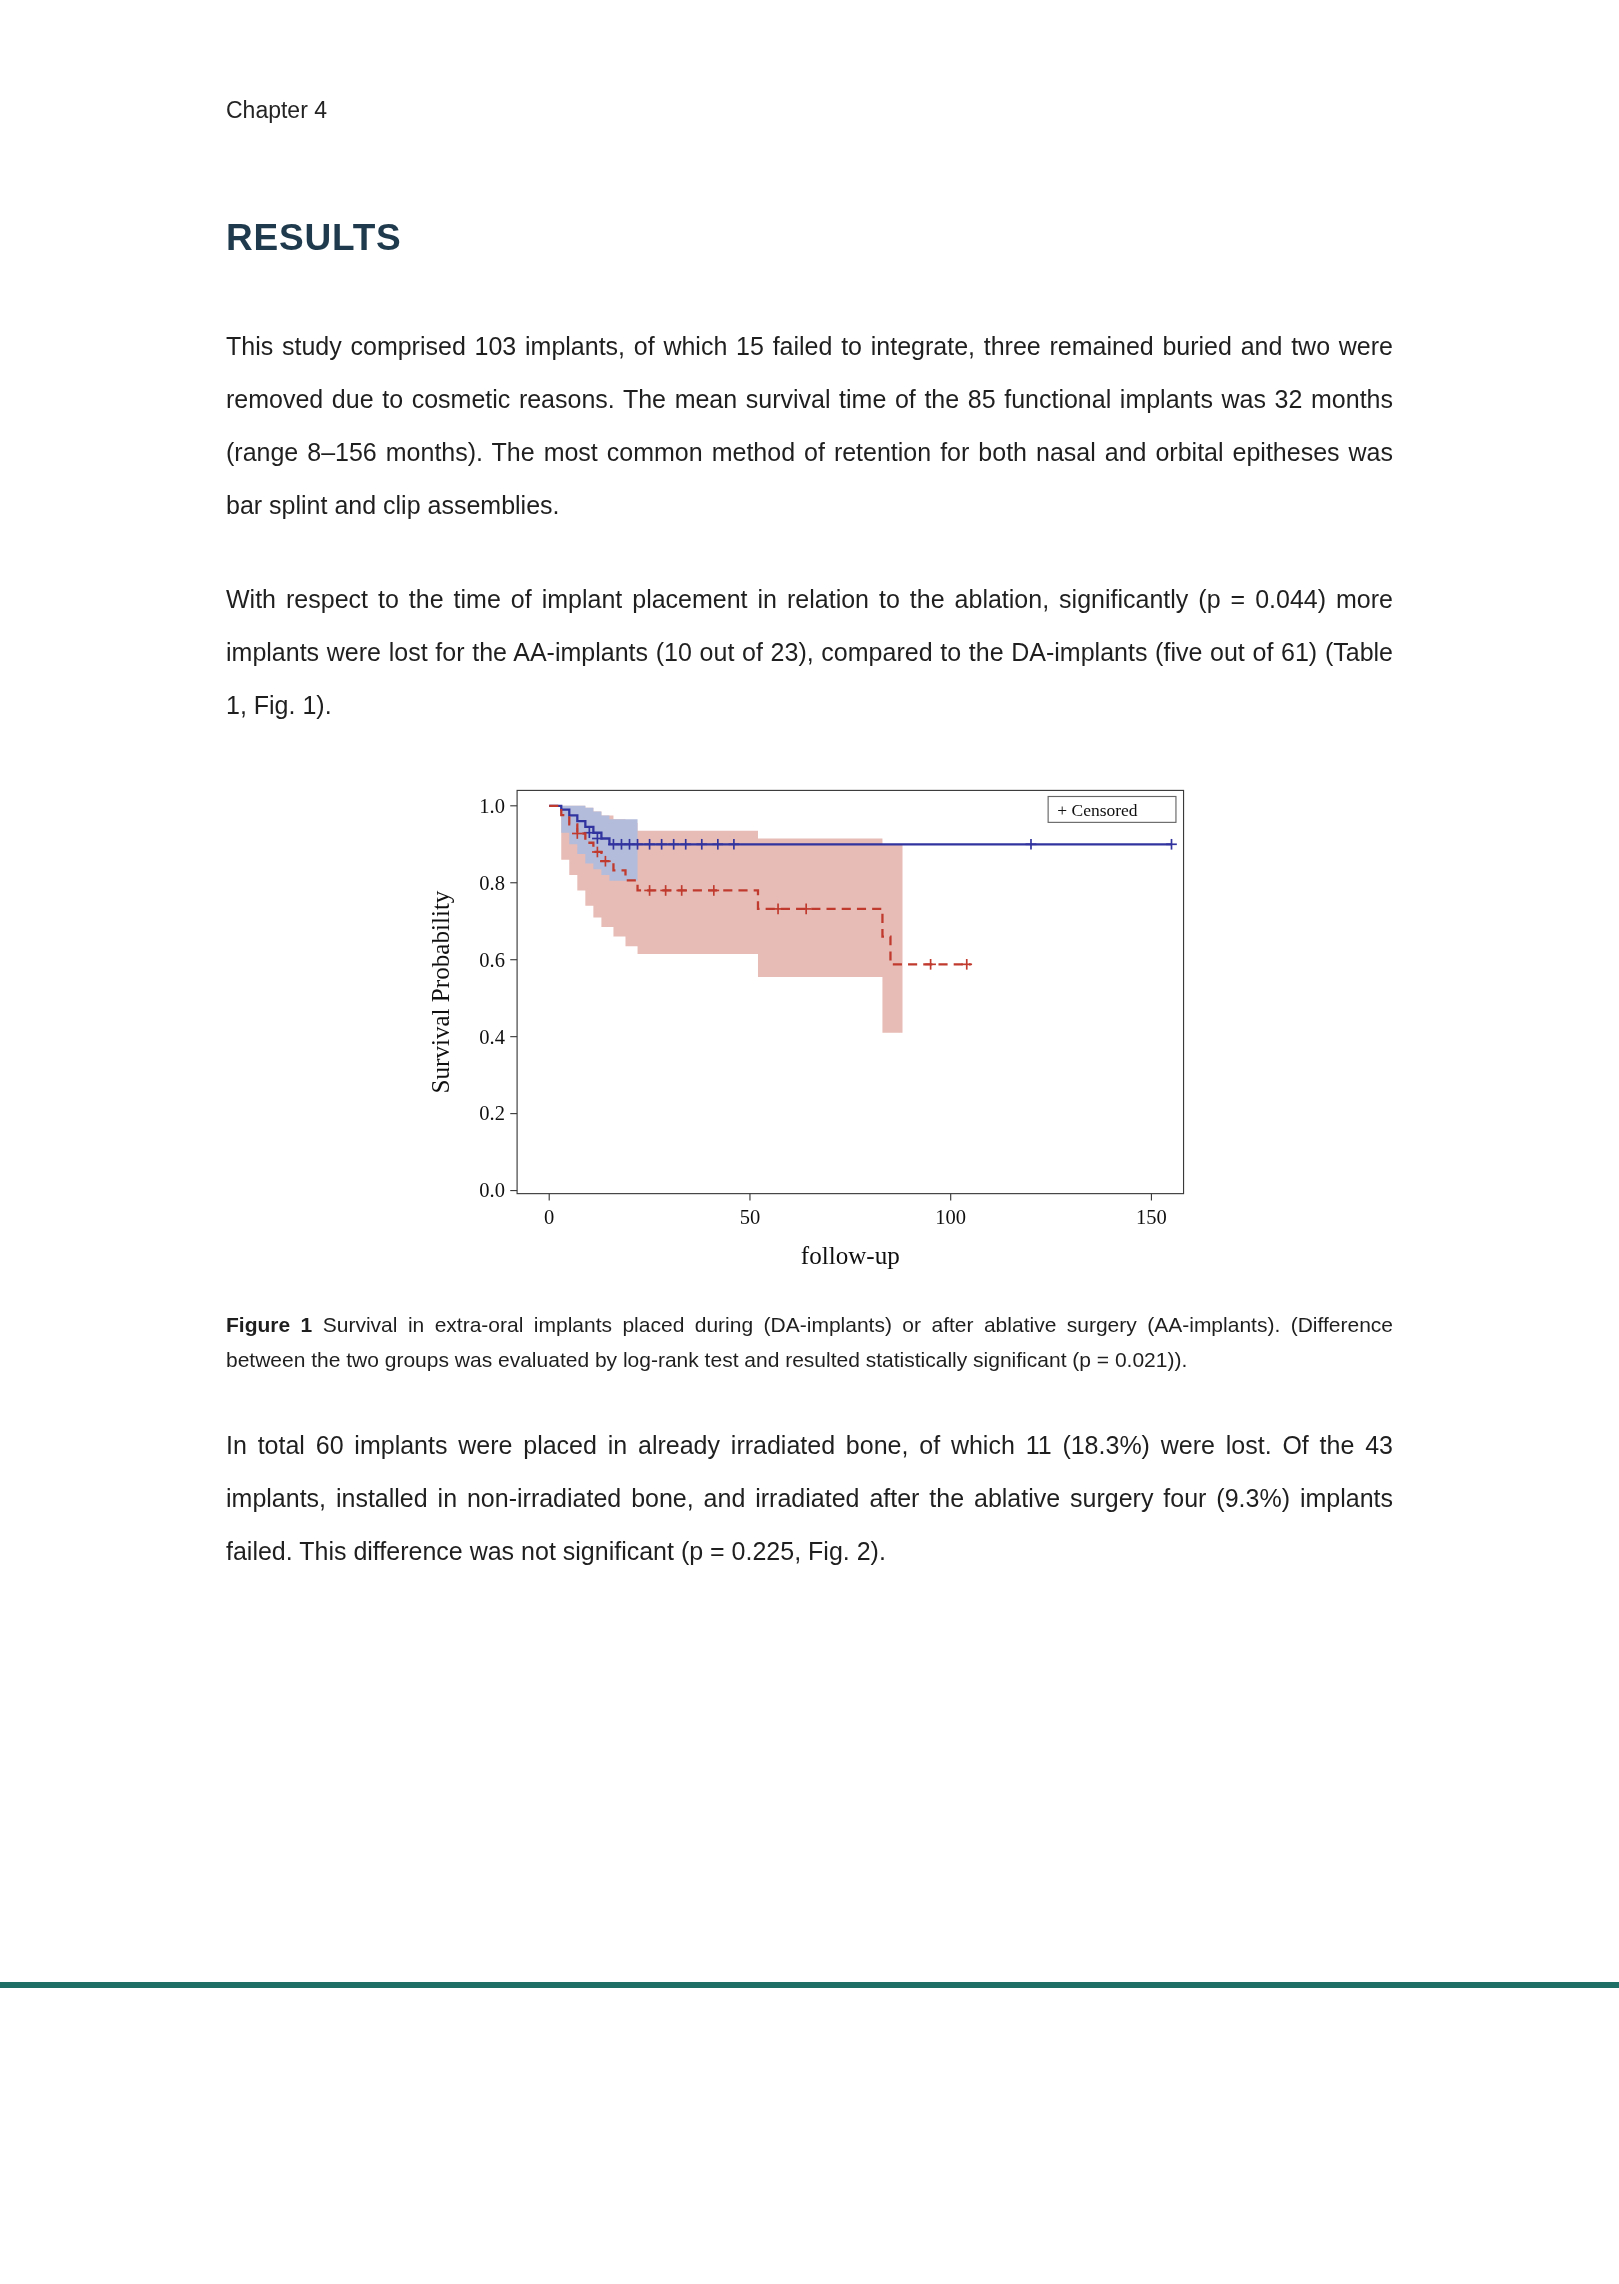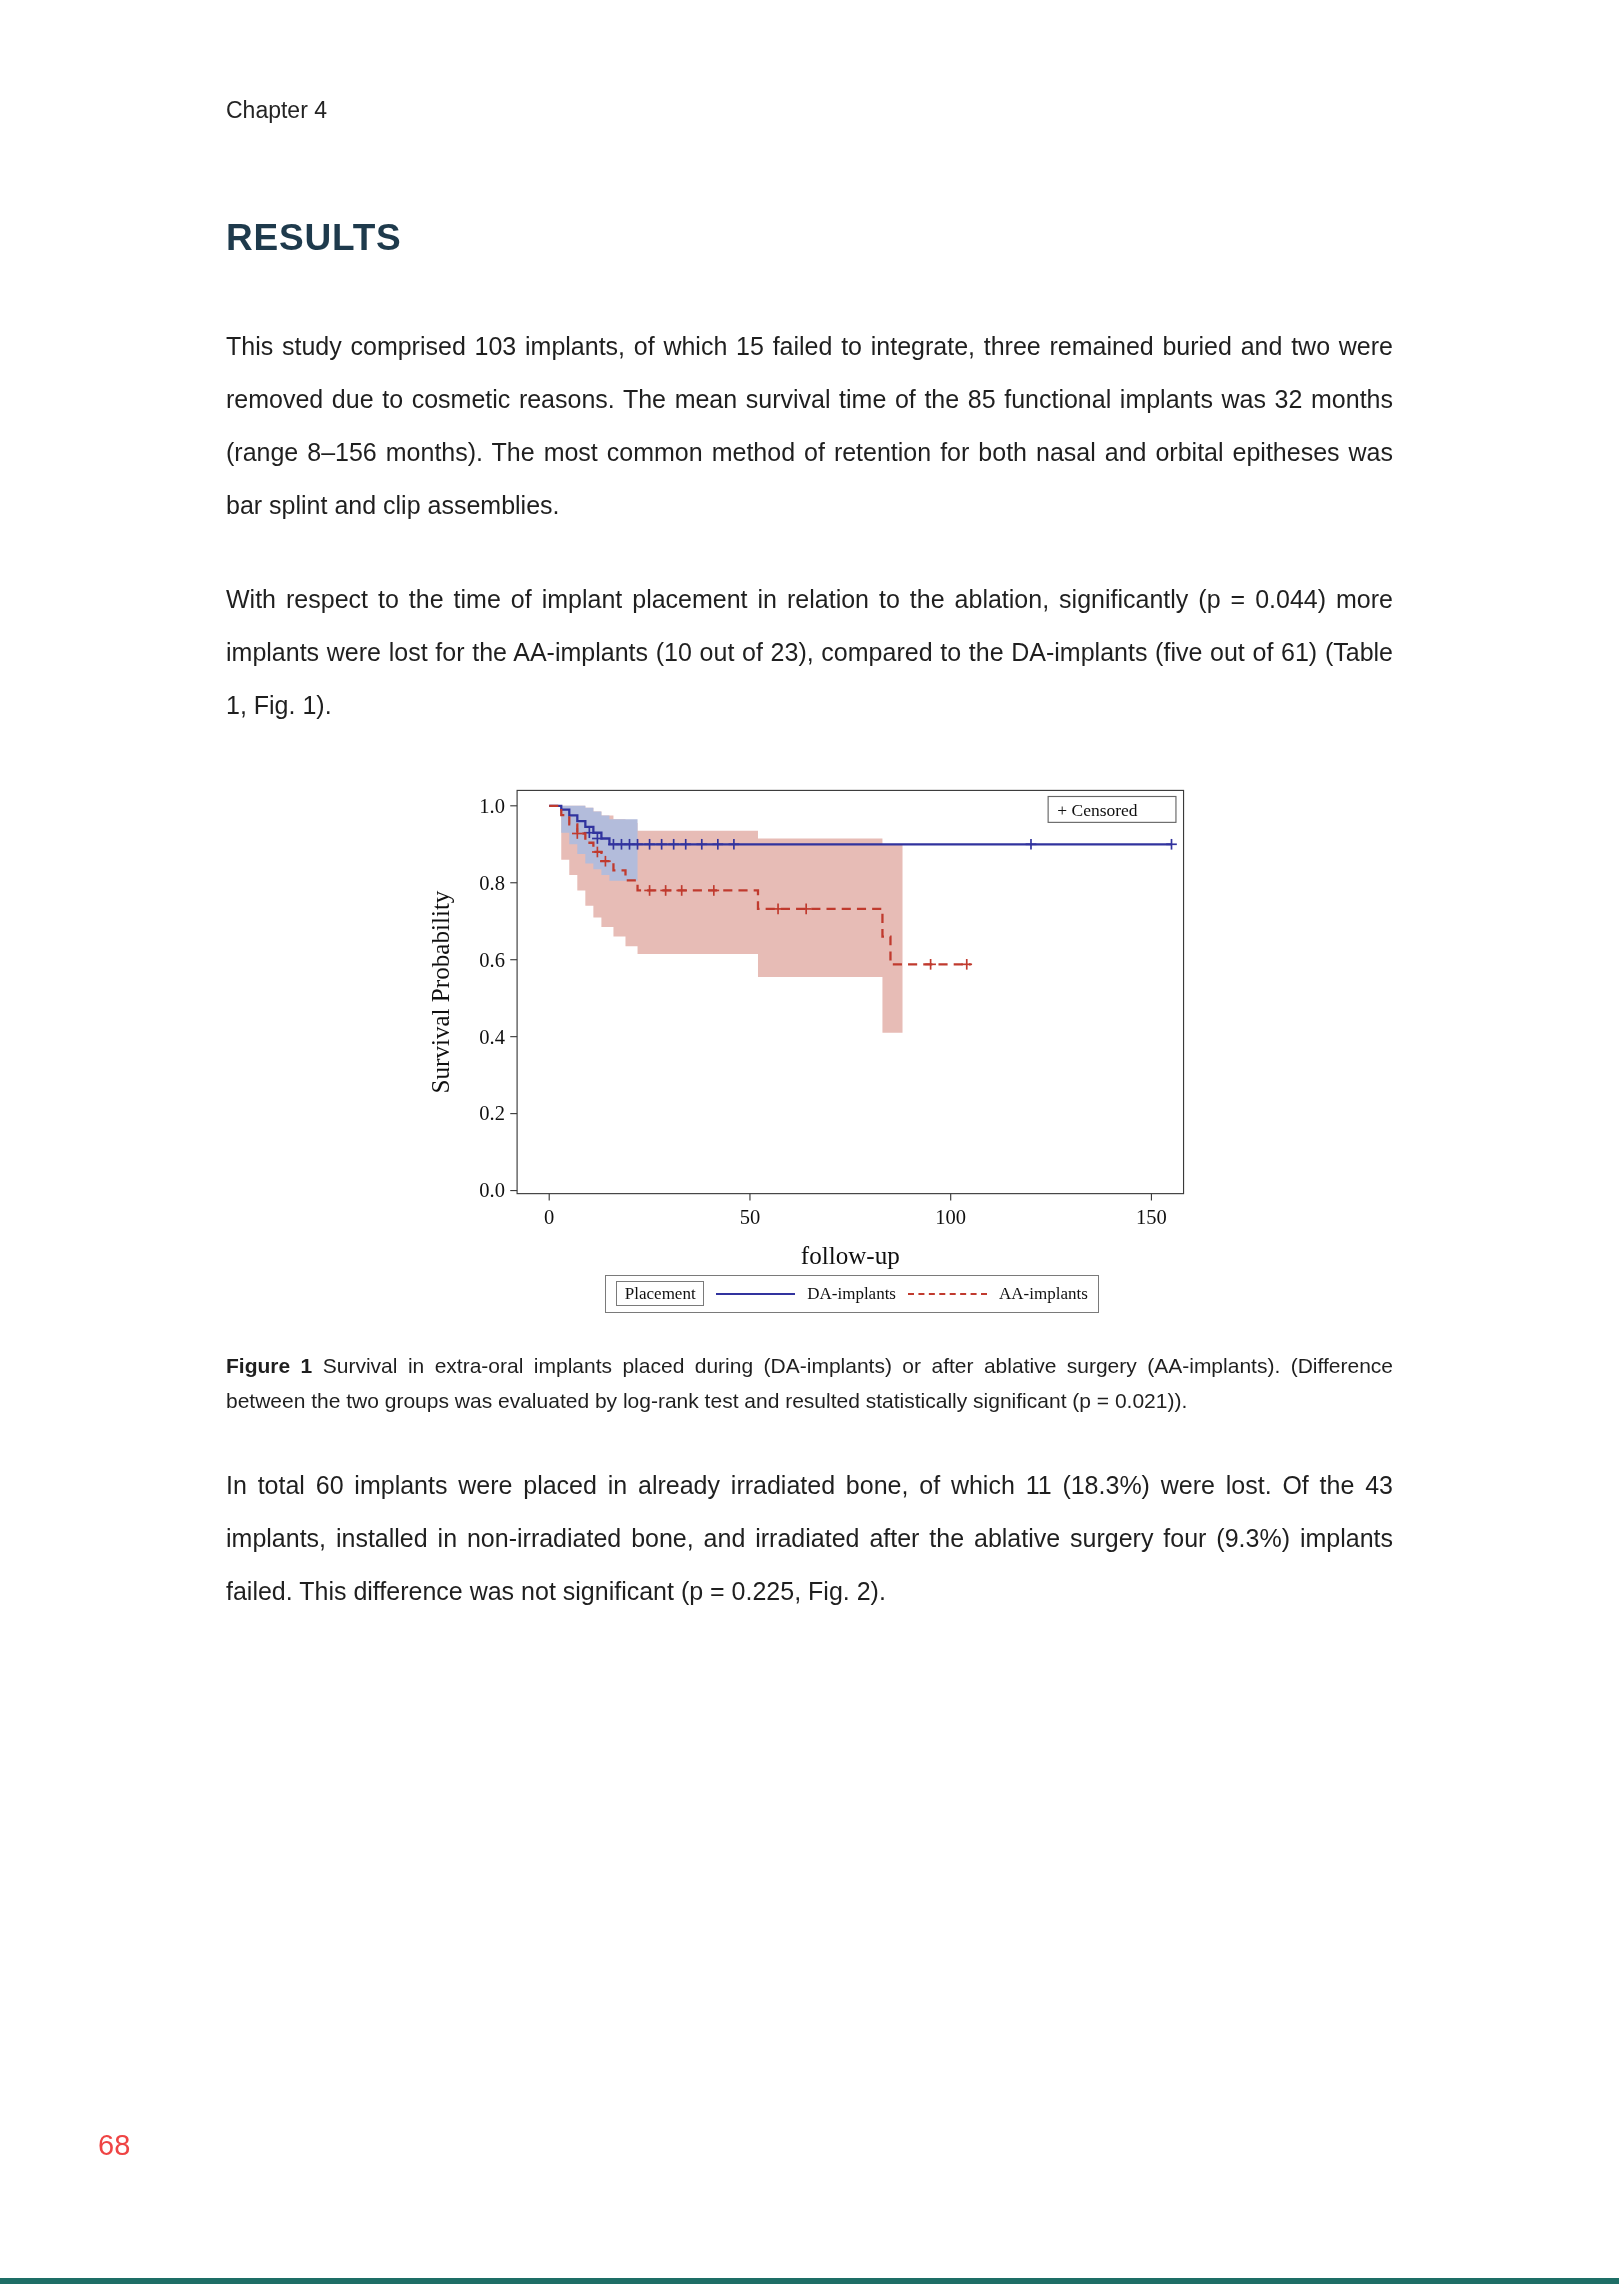--- a/index.html
+++ b/index.html
@@ -1,18 +1,18 @@
 <!DOCTYPE html>
 <html style="font-size:12px"><head>
 <meta charset="utf-8">
 <style>
   * { margin:0; padding:0; box-sizing:border-box; }
   html, body { background:#ffffff; }
   .page {
-    width:1619px; height:2284px; position:relative; background:#ffffff;
+    width:1619px; height:1988px; position:relative; background:#ffffff;
     font-family:"Liberation Sans", sans-serif; color:#1f1f1f; overflow:hidden;
   }
   .content { padding:97px 226px 0 226px; }
   .chapter { font-size:23px; color:#242424; }
   h1.results {
     margin-top:93px; font-size:37px; letter-spacing:0.8px;
     color:#1e3a4c; font-weight:bold;
   }
   p.body { margin-top:41px; font-size:25px; line-height:2.12; text-align:justify; }
   p.body.first { margin-top:61px; }
@@ -136,29 +136,20 @@
           <line x1="659.5421686746988" y1="243.587786259542" x2="673.5421686746988" y2="243.587786259542" stroke="#c03a2e" stroke-width="2.2"></line>
           <line x1="666.5421686746988" y1="236.587786259542" x2="666.5421686746988" y2="250.587786259542" stroke="#c03a2e" stroke-width="2.2"></line>
           <line x1="707.0361445783132" y1="243.587786259542" x2="721.0361445783132" y2="243.587786259542" stroke="#c03a2e" stroke-width="2.2"></line>
           <line x1="714.0361445783132" y1="236.587786259542" x2="714.0361445783132" y2="250.587786259542" stroke="#c03a2e" stroke-width="2.2"></line>
           <rect x="821" y="23" width="168" height="34" fill="#ffffff" stroke="#666666" stroke-width="1.5"></rect>
           <text x="833" y="48" class="cens-label">+ Censored</text>
           <text x="561" y="637" text-anchor="middle" class="axis-label">follow-up</text>
           <text x="34" y="280" text-anchor="middle" class="axis-label" transform="rotate(-90 34 280)">Survival Probability</text>
         </svg>
 
-      <div class="legend-row">
-        <div class="legend-box">
-          <span class="legend-title">Placement</span>
-          <span class="line-sample da" style="border-top-color: rgb(49, 51, 158);"></span>
-          <span class="legend-label">DA-implants</span>
-          <span class="line-sample aa" style="border-top-color: rgb(192, 58, 46);"></span>
-          <span class="legend-label">AA-implants</span>
-        </div>
-      </div>
     </div>
 
     <p class="caption"><span class="cap-label">Figure 1</span> <span>Survival in extra-oral implants placed during (DA-implants) or after ablative surgery (AA-implants). (Difference between the two groups was evaluated by log-rank test and resulted statistically significant (p = 0.021)).</span></p>
 
     <p class="body">In total 60 implants were placed in already irradiated bone, of which 11 (18.3%) were lost. Of the 43 implants, installed in non-irradiated bone, and irradiated after the ablative surgery four (9.3%) implants failed. This difference was not significant (p = 0.225, Fig. 2).</p>
 
   </div>
 
   <div class="pagenum">68</div>
   <div class="footer-bar"></div>

